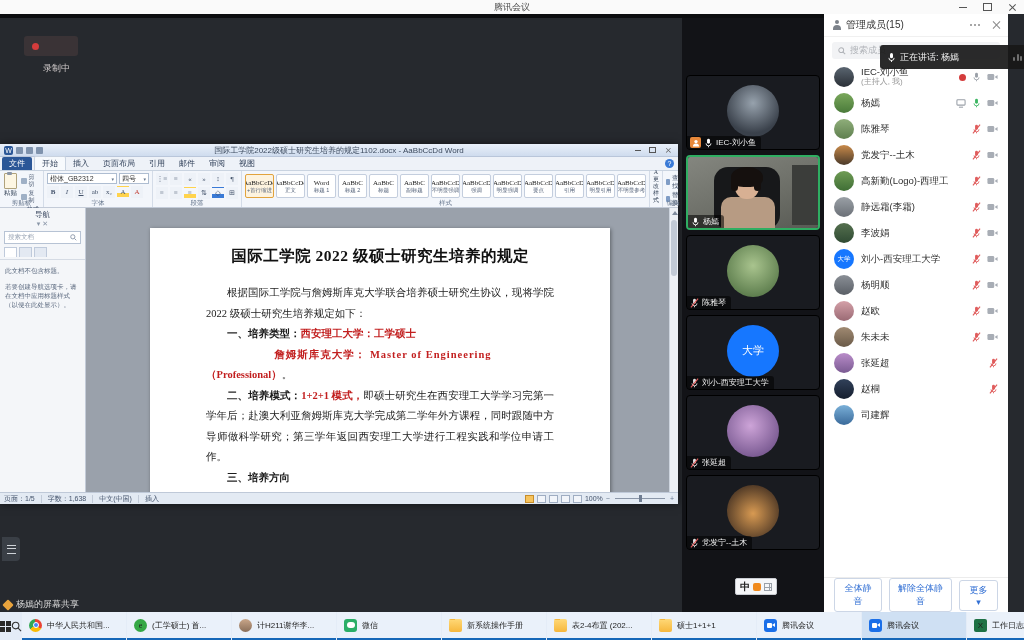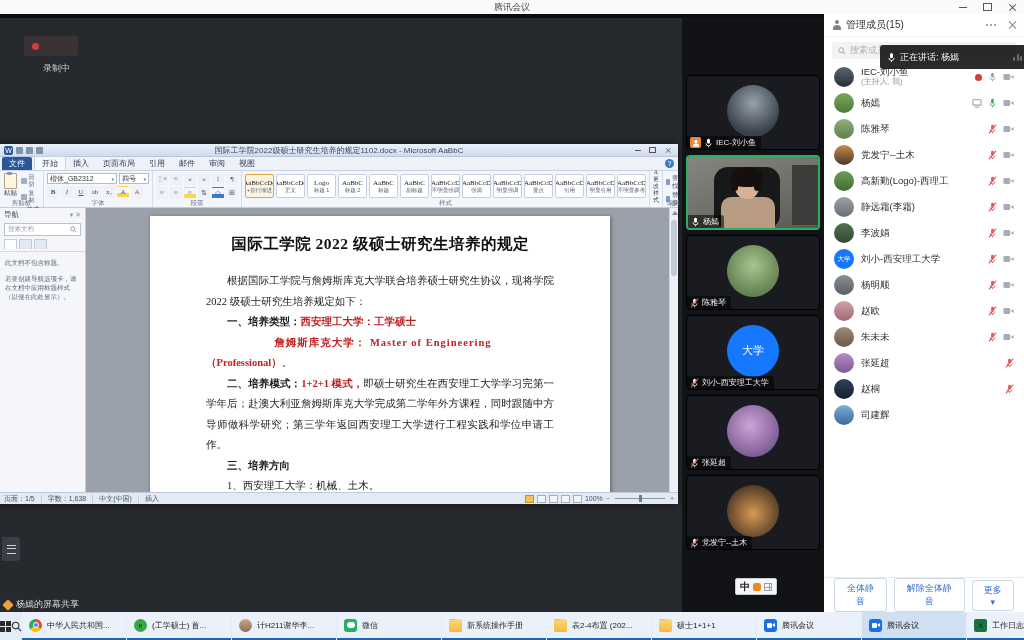--- a/index.html
+++ b/index.html
@@ -72,30 +72,30 @@
   .st-label{font-size:5.5px;line-height:7px;color:#55637a;white-space:nowrap;}
   .chg-style{display:flex;flex-direction:column;align-items:center;justify-content:center;width:28px;}
   .chg-ic{font-size:10px;color:#3a7ad6;font-family:"Liberation Serif",serif;}
   .chg-style span{font-size:6px;color:#3c4a5e;text-align:center;line-height:7px;}
   .edit-col{display:flex;flex-direction:column;gap:1px;padding-top:1px;}
   .edit-item{display:flex;align-items:center;gap:2px;font-size:6.5px;color:#44536b;line-height:8px;}
   .edit-ic{width:6px;height:6px;border-radius:1px;background:#7f9cc5;}
   
   .w-body{left:0;top:64px;width:678px;height:284px;background:#9aa1ab;display:flex;}
   .navpane{width:86px;background:#f4f6f9;border-right:1px solid #c3cbd8;box-sizing:border-box;display:flex;flex-direction:column;}
-  .np-head{display:flex;justify-content:space-between;align-items:center;padding:2px 4px;font-size:7.5px;color:#33415a;}
+  .np-head{display:flex;justify-content:space-between;align-items:center;padding:2px 4px;font-size:7.5px;color:#33415a;flex-direction:column;}
   .np-x{color:#8a96a8;font-size:7px;}
   .np-search{margin:1px 4px;height:11px;background:#fff;border:1px solid #b7c3d4;display:flex;align-items:center;justify-content:space-between;padding:0 3px;font-size:6.5px;color:#9aa5b5;}
   .np-tabs{display:flex;gap:2px;padding:2px 4px;border-bottom:1px solid #d5dbe4;}
   .np-tab{width:11px;height:9px;background:#e3e9f2;border:1px solid #bfcadb;border-bottom:none;}
   .np-tab.on{background:#fff;}
   .np-msg{padding:6px 5px;font-size:6.5px;color:#5d6b80;line-height:9px;}
   .np-msg p{margin:0 0 7px;}
   .docarea{flex:1;position:relative;overflow:hidden;}
-  .page{position:absolute;left:64px;top:8px;width:460px;height:300px;background:#fff;box-shadow:1px 1px 4px rgba(0,0,0,.4);padding:18px 56px;box-sizing:border-box;}
+  .page{position:absolute;left:64px;top:20px;width:460px;height:300px;background:#fff;box-shadow:1px 1px 4px rgba(0,0,0,.4);padding:18px 56px;box-sizing:border-box;}
   .doc-title{font-family:"Liberation Serif",serif;font-size:15.5px;font-weight:bold;color:#111;text-align:center;letter-spacing:.5px;margin:0 0 16px;}
   .doc-p{font-family:Liberation Serif, serif;font-size:10.5px;color:#1c1c1c;line-height:20.5px;margin:0;text-align:justify;}
   .doc-p.ind{text-indent:2em;}
   .doc-p.ind7{text-indent:6.5em;letter-spacing:1px;}
   .run-b{font-weight:bold;}
   .run-r{color:#c21f1f;font-weight:bold;}
   .w-scroll{width:9px;background:#edf0f5;border-left:1px solid #cdd4de;box-sizing:border-box;position:relative;}
   .w-thumb{position:absolute;left:1px;top:12px;width:6px;height:56px;background:#c2cad6;border-radius:3px;}
   .w-up{position:absolute;left:2px;top:3px;width:0;height:0;border-left:3px solid transparent;border-right:3px solid transparent;border-bottom:4px solid #7f8b9d;}
   .w-status{left:0;top:348px;width:678px;height:12px;background:#e3eaf3;border-top:1px solid #bfc9d8;box-sizing:border-box;display:flex;align-items:center;font-size:7px;color:#44536b;padding:0 4px;gap:6px;}
@@ -117,21 +117,21 @@
   
   .cam-bg{position:absolute;inset:0;background:linear-gradient(160deg,#84867f,#6b6d66 60%,#585a54);}
   .cam-shelf{position:absolute;right:0;top:8px;width:26px;height:60px;background:#3b3d3a;}
   .cam-chair{position:absolute;left:26px;top:10px;width:66px;height:62px;background:#17181a;border-radius:14px;}
   .cam-body{position:absolute;left:33px;top:40px;width:54px;height:34px;background:#b79b83;border-radius:10px 10px 0 0;}
   .cam-head{position:absolute;left:47px;top:16px;width:24px;height:26px;background:#d8b093;border-radius:46%;}
   .cam-hair{position:absolute;left:43px;top:10px;width:32px;height:20px;background:#15100e;border-radius:50% 50% 40% 40%;}
   .cam-hair2{position:absolute;left:43px;top:20px;width:7px;height:14px;background:#15100e;border-radius:0 0 4px 4px;}
   .cam-hair3{position:absolute;left:66px;top:20px;width:7px;height:14px;background:#15100e;border-radius:0 0 4px 4px;}
   
-  .panel{left:824px;top:14px;width:200px;height:598px;background:#fff;display:flex;flex-direction:column;}
+  .panel{left:824px;top:14px;width:184px;height:598px;background:#fff;display:flex;flex-direction:column;}
   .mp-header{height:22px;display:flex;align-items:center;gap:4px;padding:0 8px;border-bottom:1px solid #f0f0f0;}
   .mp-title{font-size:10px;color:#333;flex:1;}
   .mp-dots{display:flex;gap:2px;margin-right:8px;}
   .mp-dots i{width:2px;height:2px;border-radius:50%;background:#8a8a8a;}
   .mp-person{width:10px;height:10px;position:relative;}
   .mp-person:before{content:"";position:absolute;left:3px;top:0;width:4px;height:4px;border-radius:50%;background:#7c828a;}
   .mp-person:after{content:"";position:absolute;left:1px;top:4.5px;width:8px;height:5px;border-radius:4px 4px 0 0;background:#7c828a;}
   .mp-close{width:8px;height:8px;position:relative;}
   .mp-close:before,.mp-close:after{content:"";position:absolute;left:3.5px;top:-1px;width:1px;height:10px;background:#8a8a8a;}
   .mp-close:before{transform:rotate(45deg);}.mp-close:after{transform:rotate(-45deg);}
@@ -195,21 +195,21 @@
   </div>
 
   <div class="abs word">
     <div class="abs w-titlebar">
       <div class="w-qat">
         <span class="w-logo">W</span>
         <span class="qat-ic"></span>
         <span class="qat-ic"></span>
         <span class="qat-ic"></span>
       </div>
-      <span class="w-title">国际工学院2022级硕士研究生培养的规定1102.docx - Microsoft AaBbC</span>
+      <span class="w-title">国际工学院2022级硕士研究生培养的规定1102.docx - AaBbCcDd Word</span>
       <div class="w-controls">
         <span class="ic-min"></span>
         <span class="ic-max"></span>
         <span class="ic-close"></span>
       </div>
     </div>
     <div class="abs w-tabs" id="word-tabs">
         <div class="wtab file">文件</div>
         <div class="wtab active">开始</div>
         <div class="wtab">插入</div>
@@ -300,21 +300,21 @@
         <div class="styles-row" id="styles-row">
             <div class="stylebox sel">
               <span class="st-sample">AaBbCcDd</span>
               <span class="st-label">+首行缩进</span>
             </div>
             <div class="stylebox">
               <span class="st-sample">AaBbCcDd</span>
               <span class="st-label">正文</span>
             </div>
             <div class="stylebox">
-              <span class="st-sample">Logo</span>
+              <span class="st-sample">Word</span>
               <span class="st-label">标题 1</span>
             </div>
             <div class="stylebox">
               <span class="st-sample">AaBbC</span>
               <span class="st-label">标题 2</span>
             </div>
             <div class="stylebox">
               <span class="st-sample">AaBbC</span>
               <span class="st-label">标题</span>
             </div>

